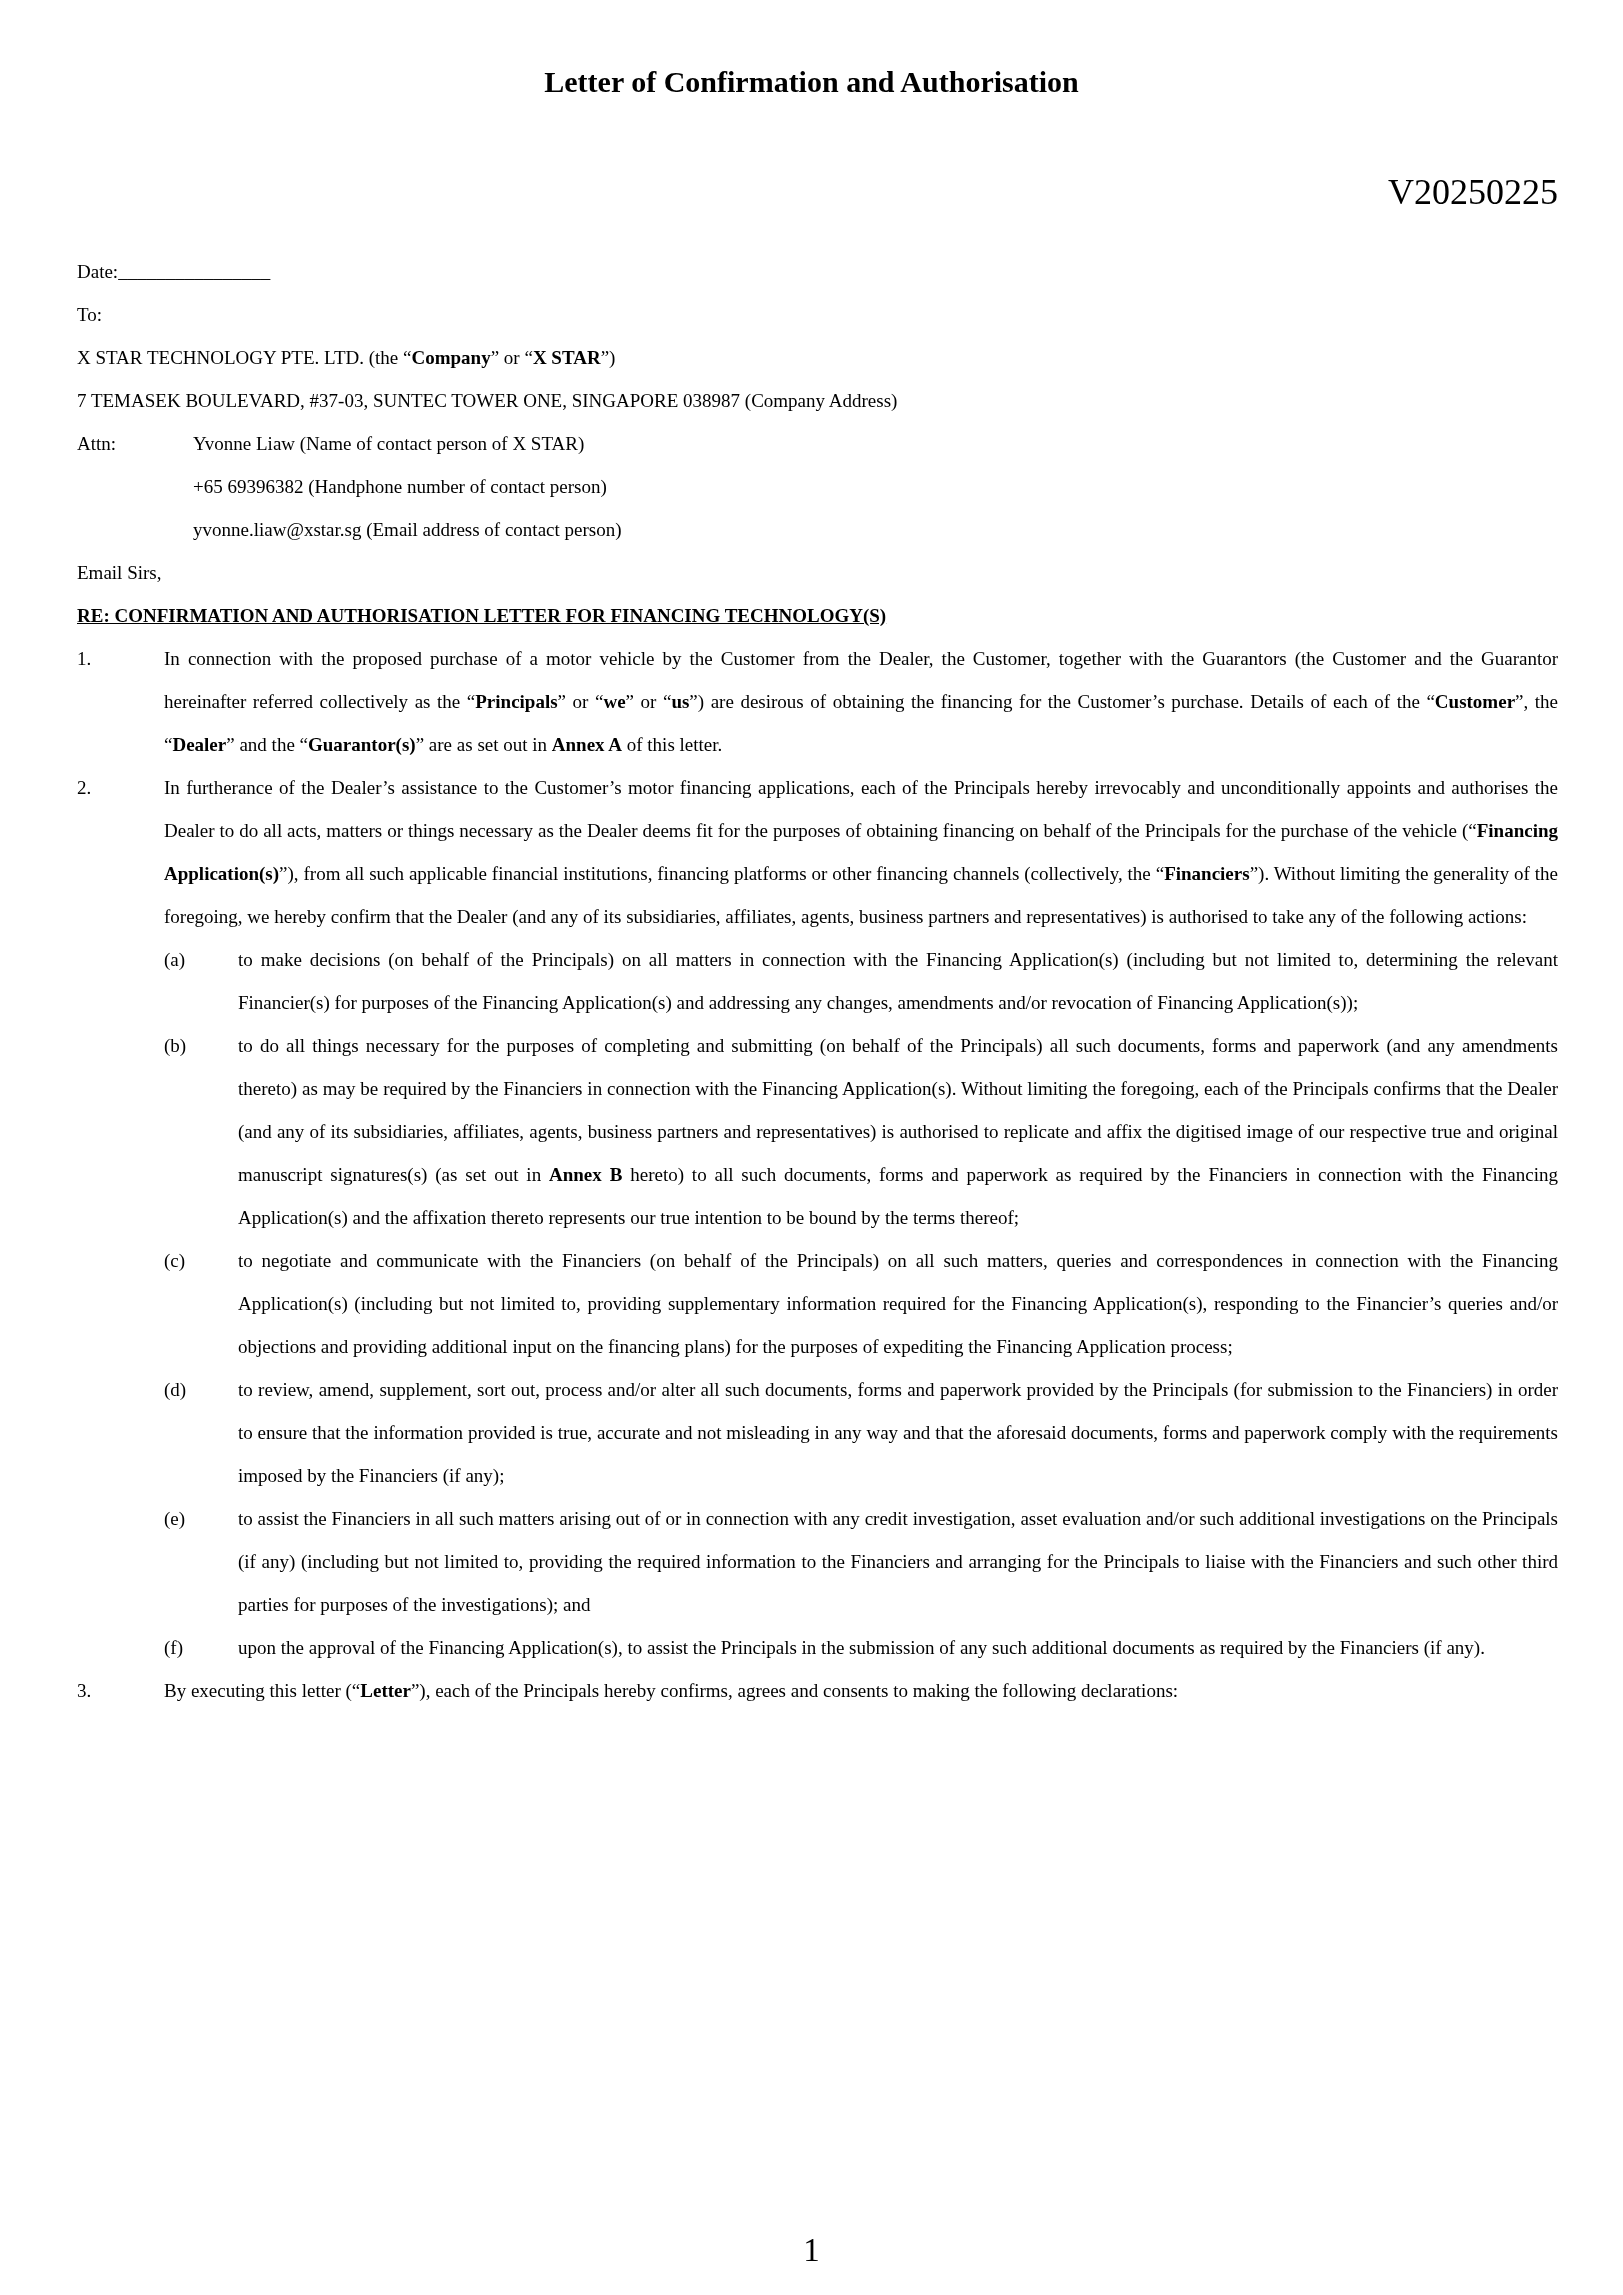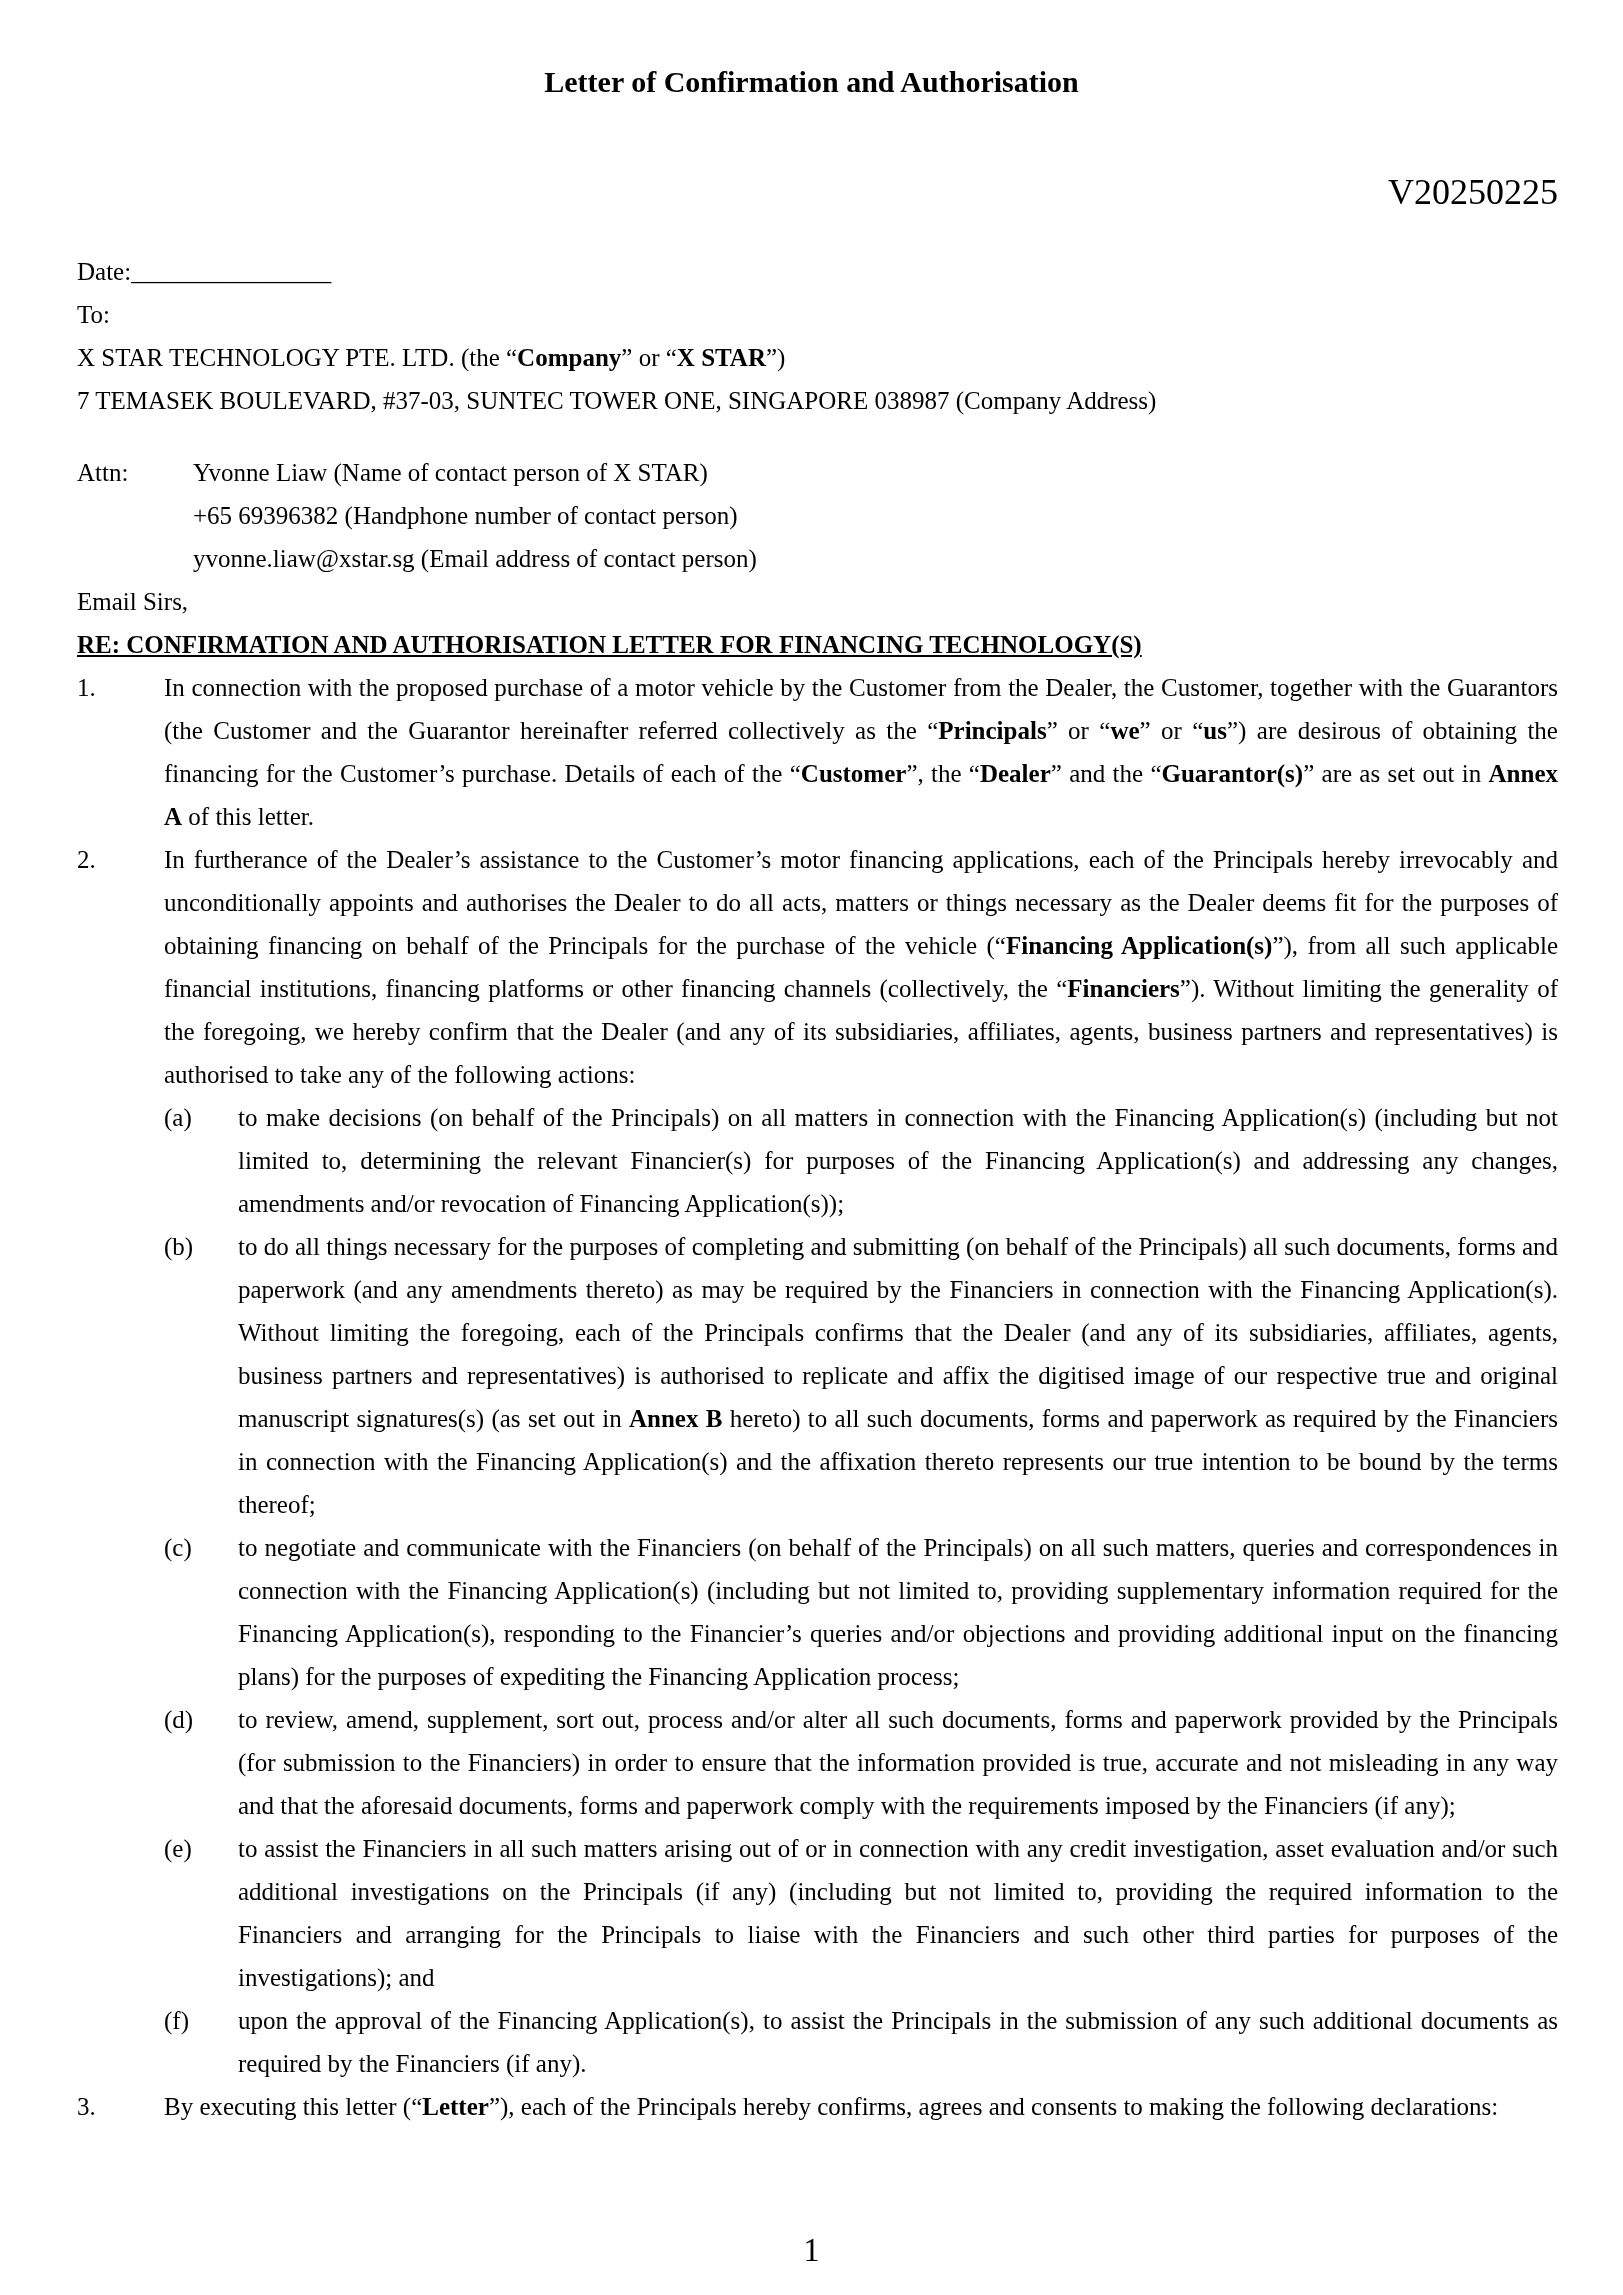--- a/index.html
+++ b/index.html
@@ -12,24 +12,24 @@
   .title {
     position: absolute; left: 0; width: 1623px; top: 56px;
     text-align: center; font-weight: bold; font-size: 30px; line-height: 51px;
   }
   .version {
     position: absolute; right: 65px; top: 173px;
     font-size: 36px; line-height: 38px;
   }
   .body {
     position: absolute; left: 77px; top: 250px; width: 1481px;
-    font-size: 25px; line-height: 43px;
+    font-size: 19px; line-height: 43px;
   }
   .line { height: 43px; white-space: nowrap; }
-  .attn-row { display: flex; margin-top: 29px; }
+  .attn-row { display: flex; }
   .attn-label { width: 116px; flex: none; }
   .indent { padding-left: 116px; }
   .re { font-weight: bold; text-decoration: underline; }
   .para { display: flex; }
   .para-num { width: 87px; flex: none; }
   .para-text { flex: 1; text-align: justify; text-align-last: left; }
   .sub { display: flex; padding-left: 87px; }
   .sub-label { width: 74px; flex: none; }
   .sub-text { flex: 1; text-align: justify; text-align-last: left; }
   b { font-weight: bold; }

